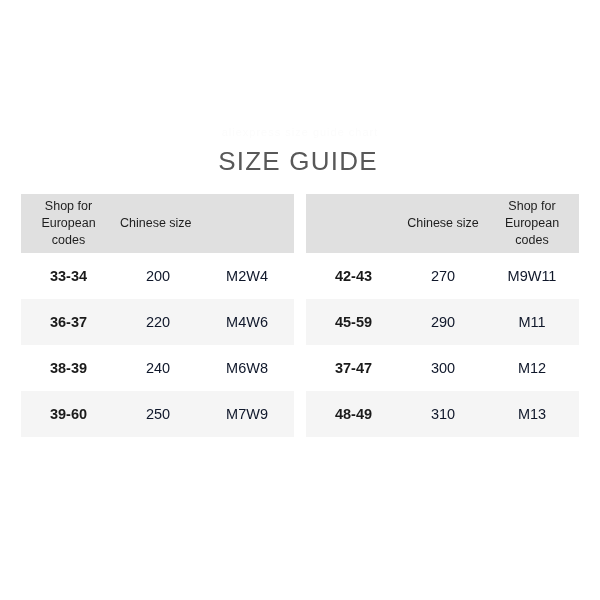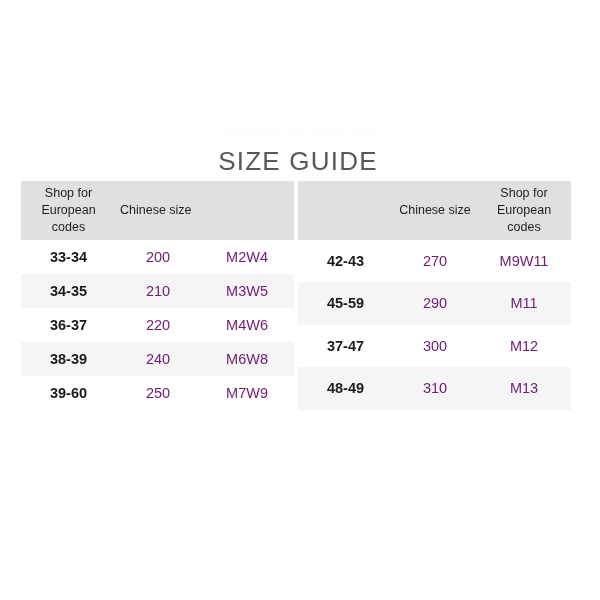--- a/index.html
+++ b/index.html
@@ -44,25 +44,26 @@
     font-size: 26px;
     font-weight: 400;
     letter-spacing: 1.2px;
     color: #585858;
     font-family: "Liberation Sans", sans-serif;
   }
 
   
   .tables {
     position: absolute;
-    top: 181px;
+    top: 194px;
     left: 21px;
     width: 562px;
     display: flex;
-    gap: 4px;
+    gap: 12px;
+    align-items: center;
   }
 
   table.size-table {
     border-collapse: collapse;
     table-layout: fixed;
     width: 273px;
     font-family: "Liberation Sans", sans-serif;
   }
 
   table.size-table thead th {
@@ -82,38 +83,38 @@
   .tbl-left thead th.c2 { text-align: left; padding-left: 4px; }
   .tbl-left thead th.c3 { text-align: center; }
 
   
   .tbl-right thead th.c1 { text-align: center; }
   .tbl-right thead th.c2 { text-align: center; }
   .tbl-right thead th.c3 { text-align: center; }
 
   table.size-table tbody td {
     height: 34px;
-    padding: 0 4px;
+    padding: 6px 4px;
     text-align: center;
     vertical-align: middle;
     border: 0;
     font-size: 14.5px;
   }
 
   table.size-table tbody tr:nth-child(odd)  { background: #ffffff; }
   table.size-table tbody tr:nth-child(even) { background: #f5f5f5; }
 
   td.col-eu {
     font-weight: bold;
     color: #1a1a1a;
     font-size: 14.5px;
   }
   td.col-cn,
   td.col-code {
-    color: #701a75;
+    color: #0f172a;
     font-weight: 400;
     font-size: 14.5px;
   }
 
   
   col.w1 { width: 95px; }
   col.w2 { width: 84px; }
   col.w3 { width: 94px; }
 </style>
 </head>
@@ -140,25 +141,20 @@
           <th class="c3"></th>
         </tr>
       </thead>
       <tbody>
         <tr>
           <td class="col-eu">33-34</td>
           <td class="col-cn">200</td>
           <td class="col-code">M2W4</td>
         </tr>
         <tr>
-          <td class="col-eu">34-35</td>
-          <td class="col-cn">210</td>
-          <td class="col-code">M3W5</td>
-        </tr>
-        <tr>
           <td class="col-eu">36-37</td>
           <td class="col-cn">220</td>
           <td class="col-code">M4W6</td>
         </tr>
         <tr>
           <td class="col-eu">38-39</td>
           <td class="col-cn">240</td>
           <td class="col-code">M6W8</td>
         </tr>
         <tr>

